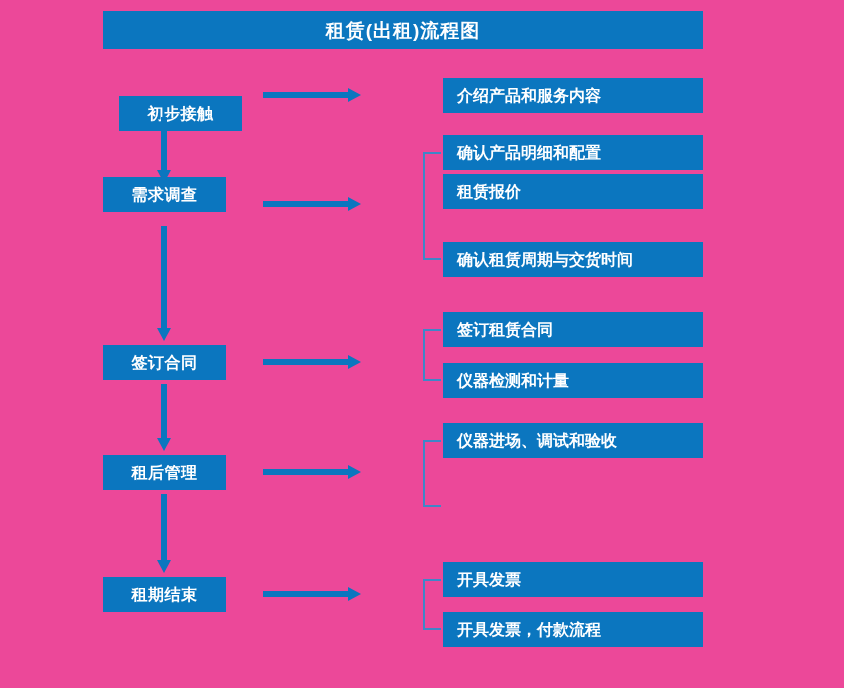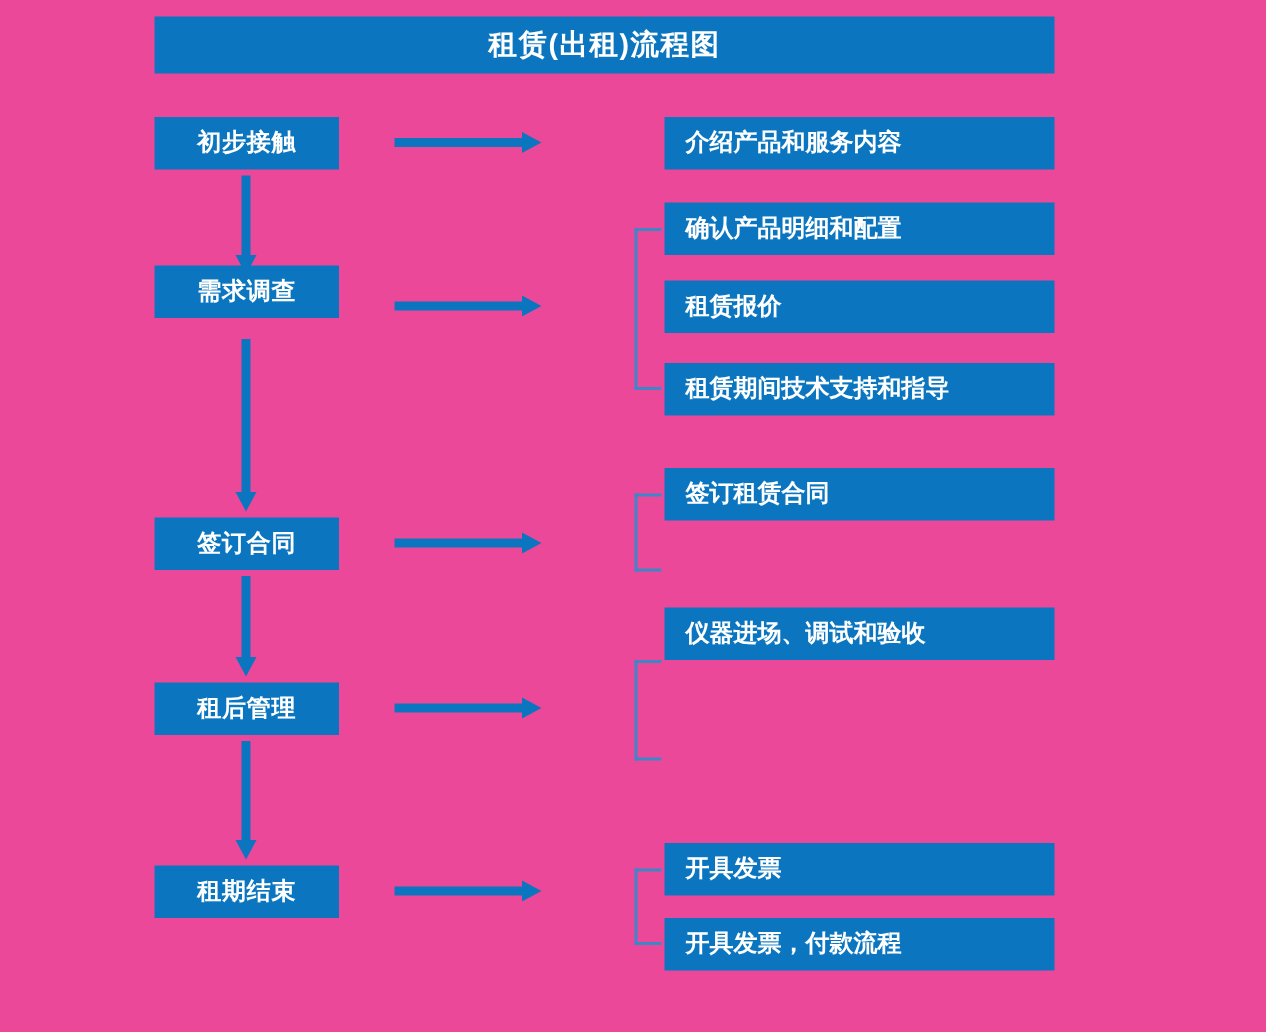--- a/index.html
+++ b/index.html
@@ -132,21 +132,21 @@
 </style>
 </head>
 <body>
 
 <div id="canvas">
 
   <div class="title-bar">
     <span class="title-text">租赁(出租)流程图</span>
   </div>
 
-  <div class="flow-box stage-box" style="top:78px;">
+  <div class="flow-box stage-box" style="top:96px;margin-left:16px;">
     <span class="box-text">初步接触</span>
   </div>
 
   <div class="flow-box stage-box" style="top:177px;text-align:center;">
     <span class="box-text">需求调查</span>
   </div>
 
   <div class="flow-box stage-box" style="top:345px;">
     <span class="box-text">签订合同</span>
   </div>
@@ -205,32 +205,35 @@
   <div class="bracket" style="top:440px; height:67px;"></div>
   <div class="bracket" style="top:579px; height:51px;"></div>
 
   <div class="flow-box detail-box" style="top:78px;">
     <span class="box-text">介绍产品和服务内容</span>
   </div>
 
   <div class="flow-box detail-box" style="top:135px;">
     <span class="box-text">确认产品明细和配置</span>
   </div>
-  <div class="flow-box detail-box" style="top:187px;">
+  <div class="flow-box detail-box" style="top:174px;">
     <span class="box-text">租赁报价</span>
   </div>
   <div class="flow-box detail-box" style="top:242px;">
-    <span class="box-text">租赁期间技术支持和指导</span>
+    <span class="box-text">确认租赁周期与交货时间</span>
   </div>
 
   <div class="flow-box detail-box" style="top:312px;">
     <span class="box-text">签订租赁合同</span>
   </div>
-
-  <div class="flow-box detail-box" style="top:405px;font-family:Liberation Serif, serif;">
+  <div class="flow-box detail-box" style="top:363px;">
+    <span class="box-text">仪器检测和计量</span>
+  </div>
+
+  <div class="flow-box detail-box" style="top:423px;font-family:Liberation Serif, serif;">
     <span class="box-text">仪器进场、调试和验收</span>
   </div>
 
   <div class="flow-box detail-box" style="top:562px;">
     <span class="box-text">开具发票</span>
   </div>
   <div class="flow-box detail-box" style="top:612px;">
     <span class="box-text">开具发票，付款流程</span>
   </div>
 

